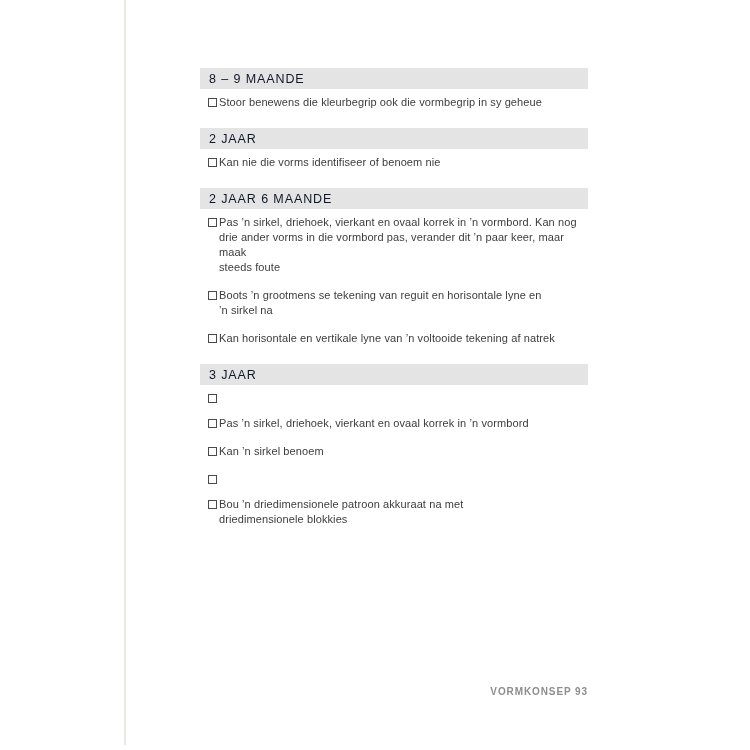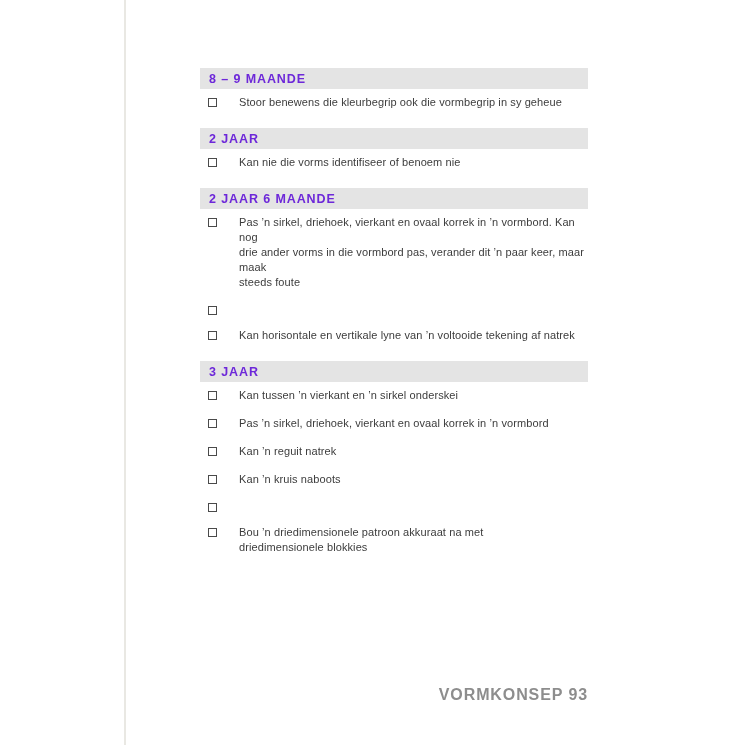--- a/index.html
+++ b/index.html
@@ -29,24 +29,24 @@
   .section-header {
     background: #e4e4e4;
     height: 21px;
     display: flex;
     align-items: center;
     padding-left: 9px;
     margin-bottom: 6px;
   }
 
   .section-title {
-    font-weight: bold;
+    font-weight: normal;
     font-size: 12.5px;
     letter-spacing: 0.9px;
-    color: #6d28d9;
+    color: #0f172a;
     text-transform: uppercase;
   }
 
   .item {
     display: flex;
     align-items: flex-start;
     margin-bottom: 13px;
   }
   .item:last-child { margin-bottom: 0; }
 
@@ -54,36 +54,36 @@
     flex: none;
     width: 9px;
     height: 9px;
     border: 1.2px solid #4a4a4a;
     background: transparent;
     margin-top: 3px;
     margin-left: 8px;
   }
 
   .item-text {
-    margin-left: 22px;
+    margin-left: 2px;
     font-size: 11px;
     line-height: 15px;
     color: #3c3c3c;
     letter-spacing: 0.1px;
     white-space: pre-line;
   }
 
   .footer {
     position: absolute;
     left: 200px;
     top: 686px;
     width: 388px;
     text-align: right;
     font-weight: bold;
-    font-size: 16px;
+    font-size: 10px;
     letter-spacing: 0.9px;
     color: #8d8d8d;
   }
 </style>
 </head>
 <body>
 
 <div class="page">
   <div class="page-edge-line"></div>
 
@@ -121,53 +121,50 @@
     <div class="items">
   <div class="item">
     <span class="checkbox"></span>
     <span class="item-text">Pas ’n sirkel, driehoek, vierkant en ovaal korrek in ’n vormbord. Kan nog
 drie ander vorms in die vormbord pas, verander dit ’n paar keer, maar maak
 steeds foute</span>
   </div>
 
   <div class="item">
     <span class="checkbox"></span>
+    <span class="item-text">Boots ’n grootmens se tekening van reguit en horisontale lyne en
+’n sirkel na</span>
   </div>
 
   <div class="item">
     <span class="checkbox"></span>
     <span class="item-text">Kan horisontale en vertikale lyne van ’n voltooide tekening af natrek</span>
   </div>
 </div>
   </section>
 
   <section class="section">
     <div class="section-header">
       <span class="section-title">3 JAAR</span>
     </div>
     <div class="items">
   <div class="item">
     <span class="checkbox"></span>
-    <span class="item-text">Kan tussen ’n vierkant en ’n sirkel onderskei</span>
   </div>
 
   <div class="item">
     <span class="checkbox"></span>
     <span class="item-text">Pas ’n sirkel, driehoek, vierkant en ovaal korrek in ’n vormbord</span>
   </div>
 
   <div class="item">
     <span class="checkbox"></span>
-    <span class="item-text">Kan ’n reguit natrek</span>
+    <span class="item-text">Kan ’n sirkel benoem</span>
   </div>
 
-  <div class="item">
-    <span class="checkbox"></span>
-    <span class="item-text">Kan ’n kruis naboots</span>
-  </div>
 
   <div class="item">
     <span class="checkbox"></span>
   </div>
 
   <div class="item">
     <span class="checkbox"></span>
     <span class="item-text">Bou ’n driedimensionele patroon akkuraat na met
 driedimensionele blokkies</span>
   </div>

